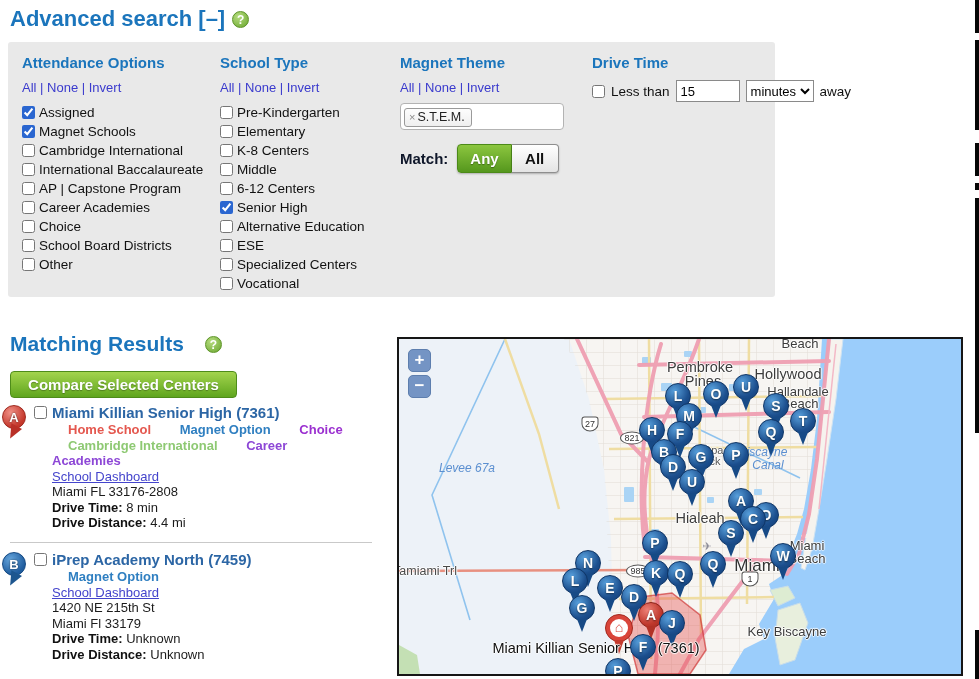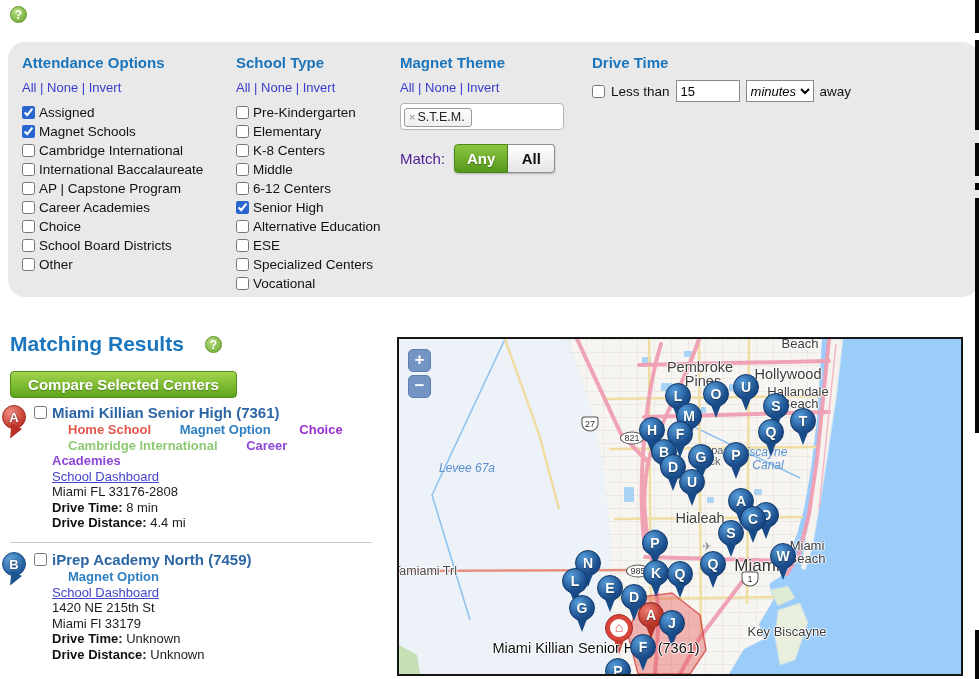--- a/index.html
+++ b/index.html
@@ -9,54 +9,54 @@
 
   
   .page-header { position:absolute; left:10px; top:6px; display:flex; align-items:center; gap:7px; }
   .page-header h1 { font-size:22px; font-weight:bold; color:#1b75bc; letter-spacing:0; }
   .help { display:inline-block; width:17px; height:17px; border-radius:50%;
           background:radial-gradient(circle at 35% 30%, #b5dc7e, #6aa62f);
           border:1px solid #5d9427; color:#fff; font-size:12px; font-weight:bold;
           text-align:center; line-height:16px; }
 
   
-  .filter-panel { position:absolute; left:8px; top:42px; width:971px; height:255px;
-                  background:#e9e9e9; border-radius:17px; }
+  .filter-panel { position:absolute; left:8px; top:42px; width:767px; height:255px;
+                  background:#e9e9e9; border-radius:3px; }
   .col { position:absolute; top:8px; }
   #col-att   { left:14px;  width:200px; }
-  #col-type  { left:228px; width:160px; }
+  #col-type  { left:212px; width:160px; }
   #col-magnet{ left:392px; width:180px; }
   #col-drive { left:584px; width:300px; }
   .col h3 { font-size:15px; font-weight:bold; color:#1b75bc; margin:4px 0 9px; }
   .links { font-size:13px; color:#3a3acd; margin-bottom:8px; }
   .links a { color:#3a3acd; text-decoration:none; cursor:pointer; }
   .opt-row { display:flex; align-items:center; height:19px; font-size:13.5px; color:#111; }
   .opt-row input { width:13px; height:13px; margin-right:4px; accent-color:#2a66d0; }
 
   .tag-box { width:164px; height:27px; background:#fff; border:1px solid #b3b3b3; border-radius:4px;
              margin:2px 0 0; padding:3px; }
   .tag-chip { display:inline-flex; align-items:center; border:1px solid #9a9a9a; border-radius:3px;
               background:linear-gradient(#fdfdfd,#efefef); font-size:12.5px; color:#222;
               padding:1px 6px 1px 4px; height:19px; }
   .tag-chip .x { color:#8a8a8a; font-size:11px; margin-right:2px; cursor:pointer; }
   .match-row { display:flex; align-items:center; margin-top:14px; }
-  .match-label { font-size:15px; font-weight:normal; color:#4c1d95; margin-right:9px; }
+  .match-label { font-size:15px; font-weight:bold; color:#0f172a; margin-right:9px; }
   .match-btn { height:29px; min-width:47px; padding:0 12px; font-size:15px; font-weight:bold;
                display:flex; align-items:center; justify-content:center; cursor:pointer;
                border:1px solid #8e8e8e; box-shadow:0 1px 2px rgba(0,0,0,.25);text-align:center; }
   .match-btn.on  { background:linear-gradient(#8cc63f,#55971d); color:#fff; text-shadow:0 1px 1px rgba(0,0,0,.35);
                    border-color:#4c8a18; border-radius:4px 0 0 4px; }
   .match-btn.off { background:linear-gradient(#ffffff,#e4e4e4); color:#111; border-left:none; border-radius:0 4px 4px 0; }
 
   .drive-row { display:flex; align-items:center; gap:6px; font-size:13.5px; color:#111; margin-top:2px; }
   .drive-row input[type=checkbox]{ width:13px; height:13px; accent-color:#2a66d0; }
   .drive-row input[type=text]{ width:64px; height:22px; border:1px solid #8a8a8a; font-size:13px; padding:0 4px;
                                font-family:"Liberation Sans",sans-serif; }
   .drive-row select { height:22px; font-size:13px; border:1px solid #8a8a8a; background:#fff;
-                      font-family:"Liberation Sans",sans-serif;font-style:italic; }
+                      font-family:"Liberation Sans",sans-serif; }
 
   
   .results { position:absolute; left:10px; top:330px; width:382px; height:349px; }
   .results-header { position:absolute; left:0; top:2px; display:flex; align-items:center; gap:21px; }
   .results-header h2 { font-size:21px; font-weight:bold; color:#1b75bc; }
   .compare-btn { position:absolute; left:0; top:41px; width:227px; height:27px;
                  background:linear-gradient(#a3d44d,#5fa51e); border:1px solid #4e8c1a; border-radius:4px;
                  color:#fff; font-weight:bold; font-size:15px; text-shadow:0 1px 1px rgba(0,0,0,.3);
                  cursor:pointer; font-family:"Liberation Sans",sans-serif; }
   .divider { position:absolute; left:0; top:212px; width:362px; height:1px; background:#c9c9c9; }
@@ -123,20 +123,21 @@
   .plane { position:absolute; transform:translate(-50%,-50%); color:#8a8a96; font-size:11px; z-index:4; }
 
   .edge-bar { position:absolute; left:975px; width:4px; background:#060606; }
 </style>
 </head>
 <body>
 
 <div class="page">
 
   <div class="page-header">
+    <h1>Advanced search [–]</h1>
     <span class="help">?</span>
   </div>
 
   <div class="filter-panel">
 
     <div class="col" id="col-att">
       <h3>Attendance Options</h3>
       <div class="links">
         <a>All</a> |
         <a>None</a> |

